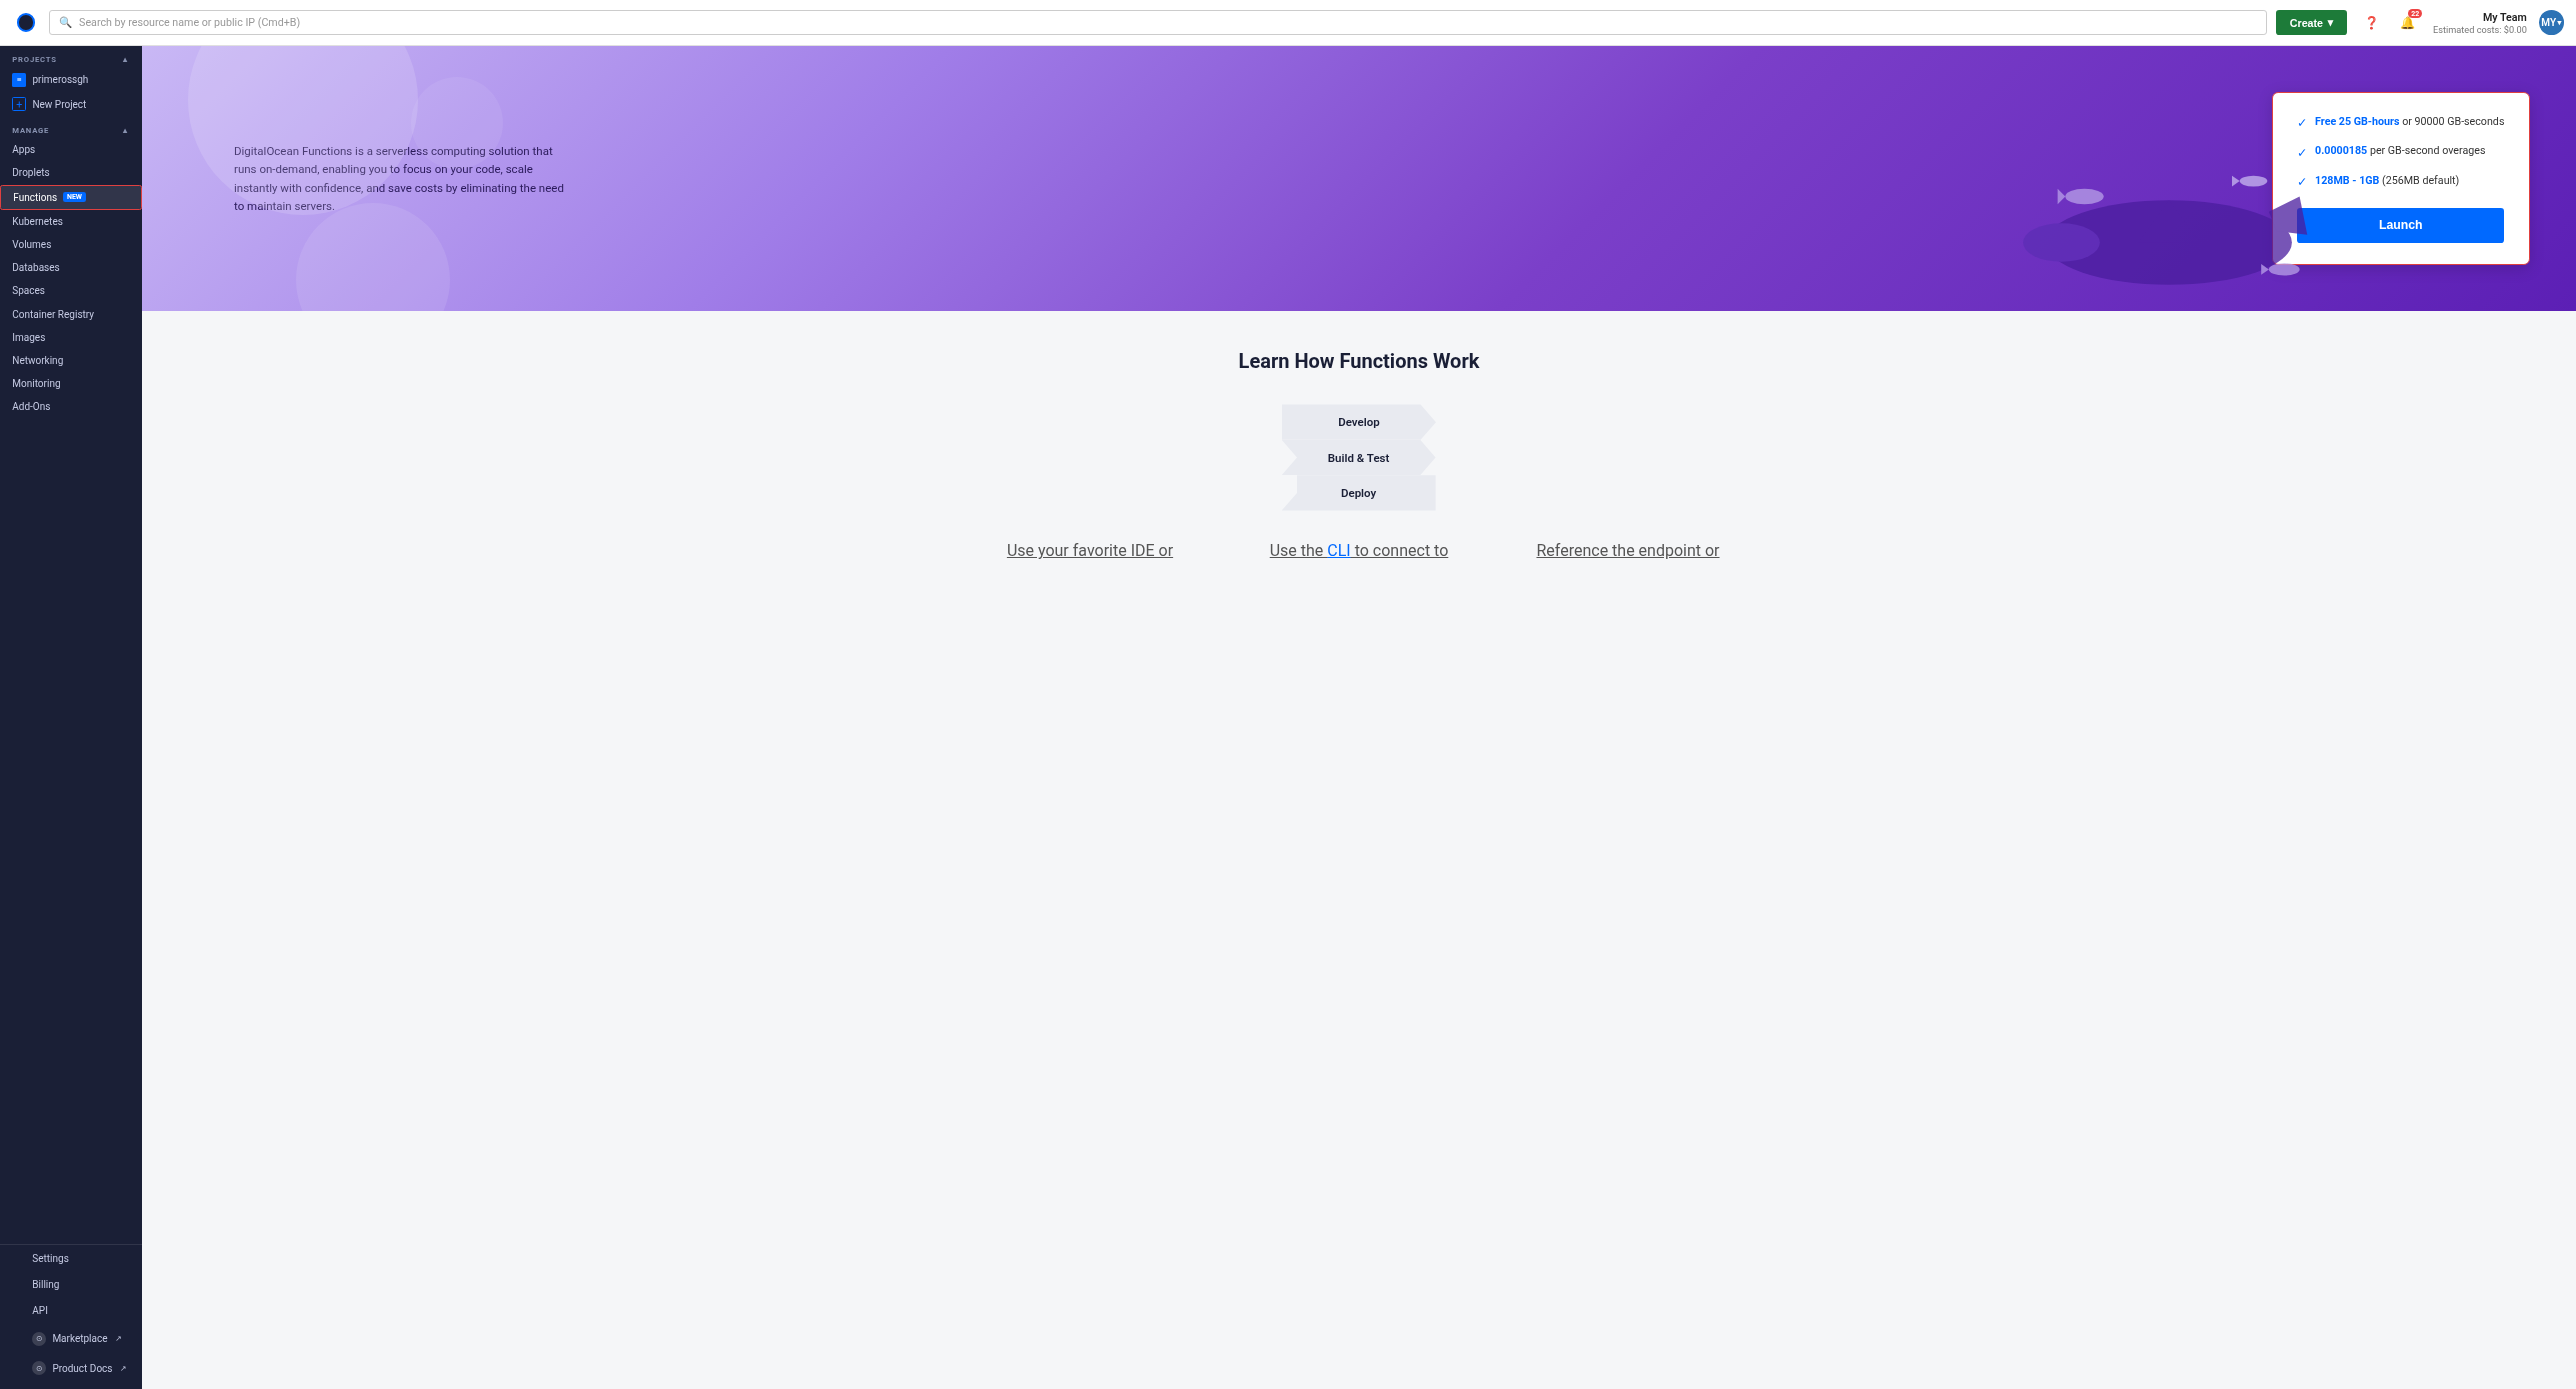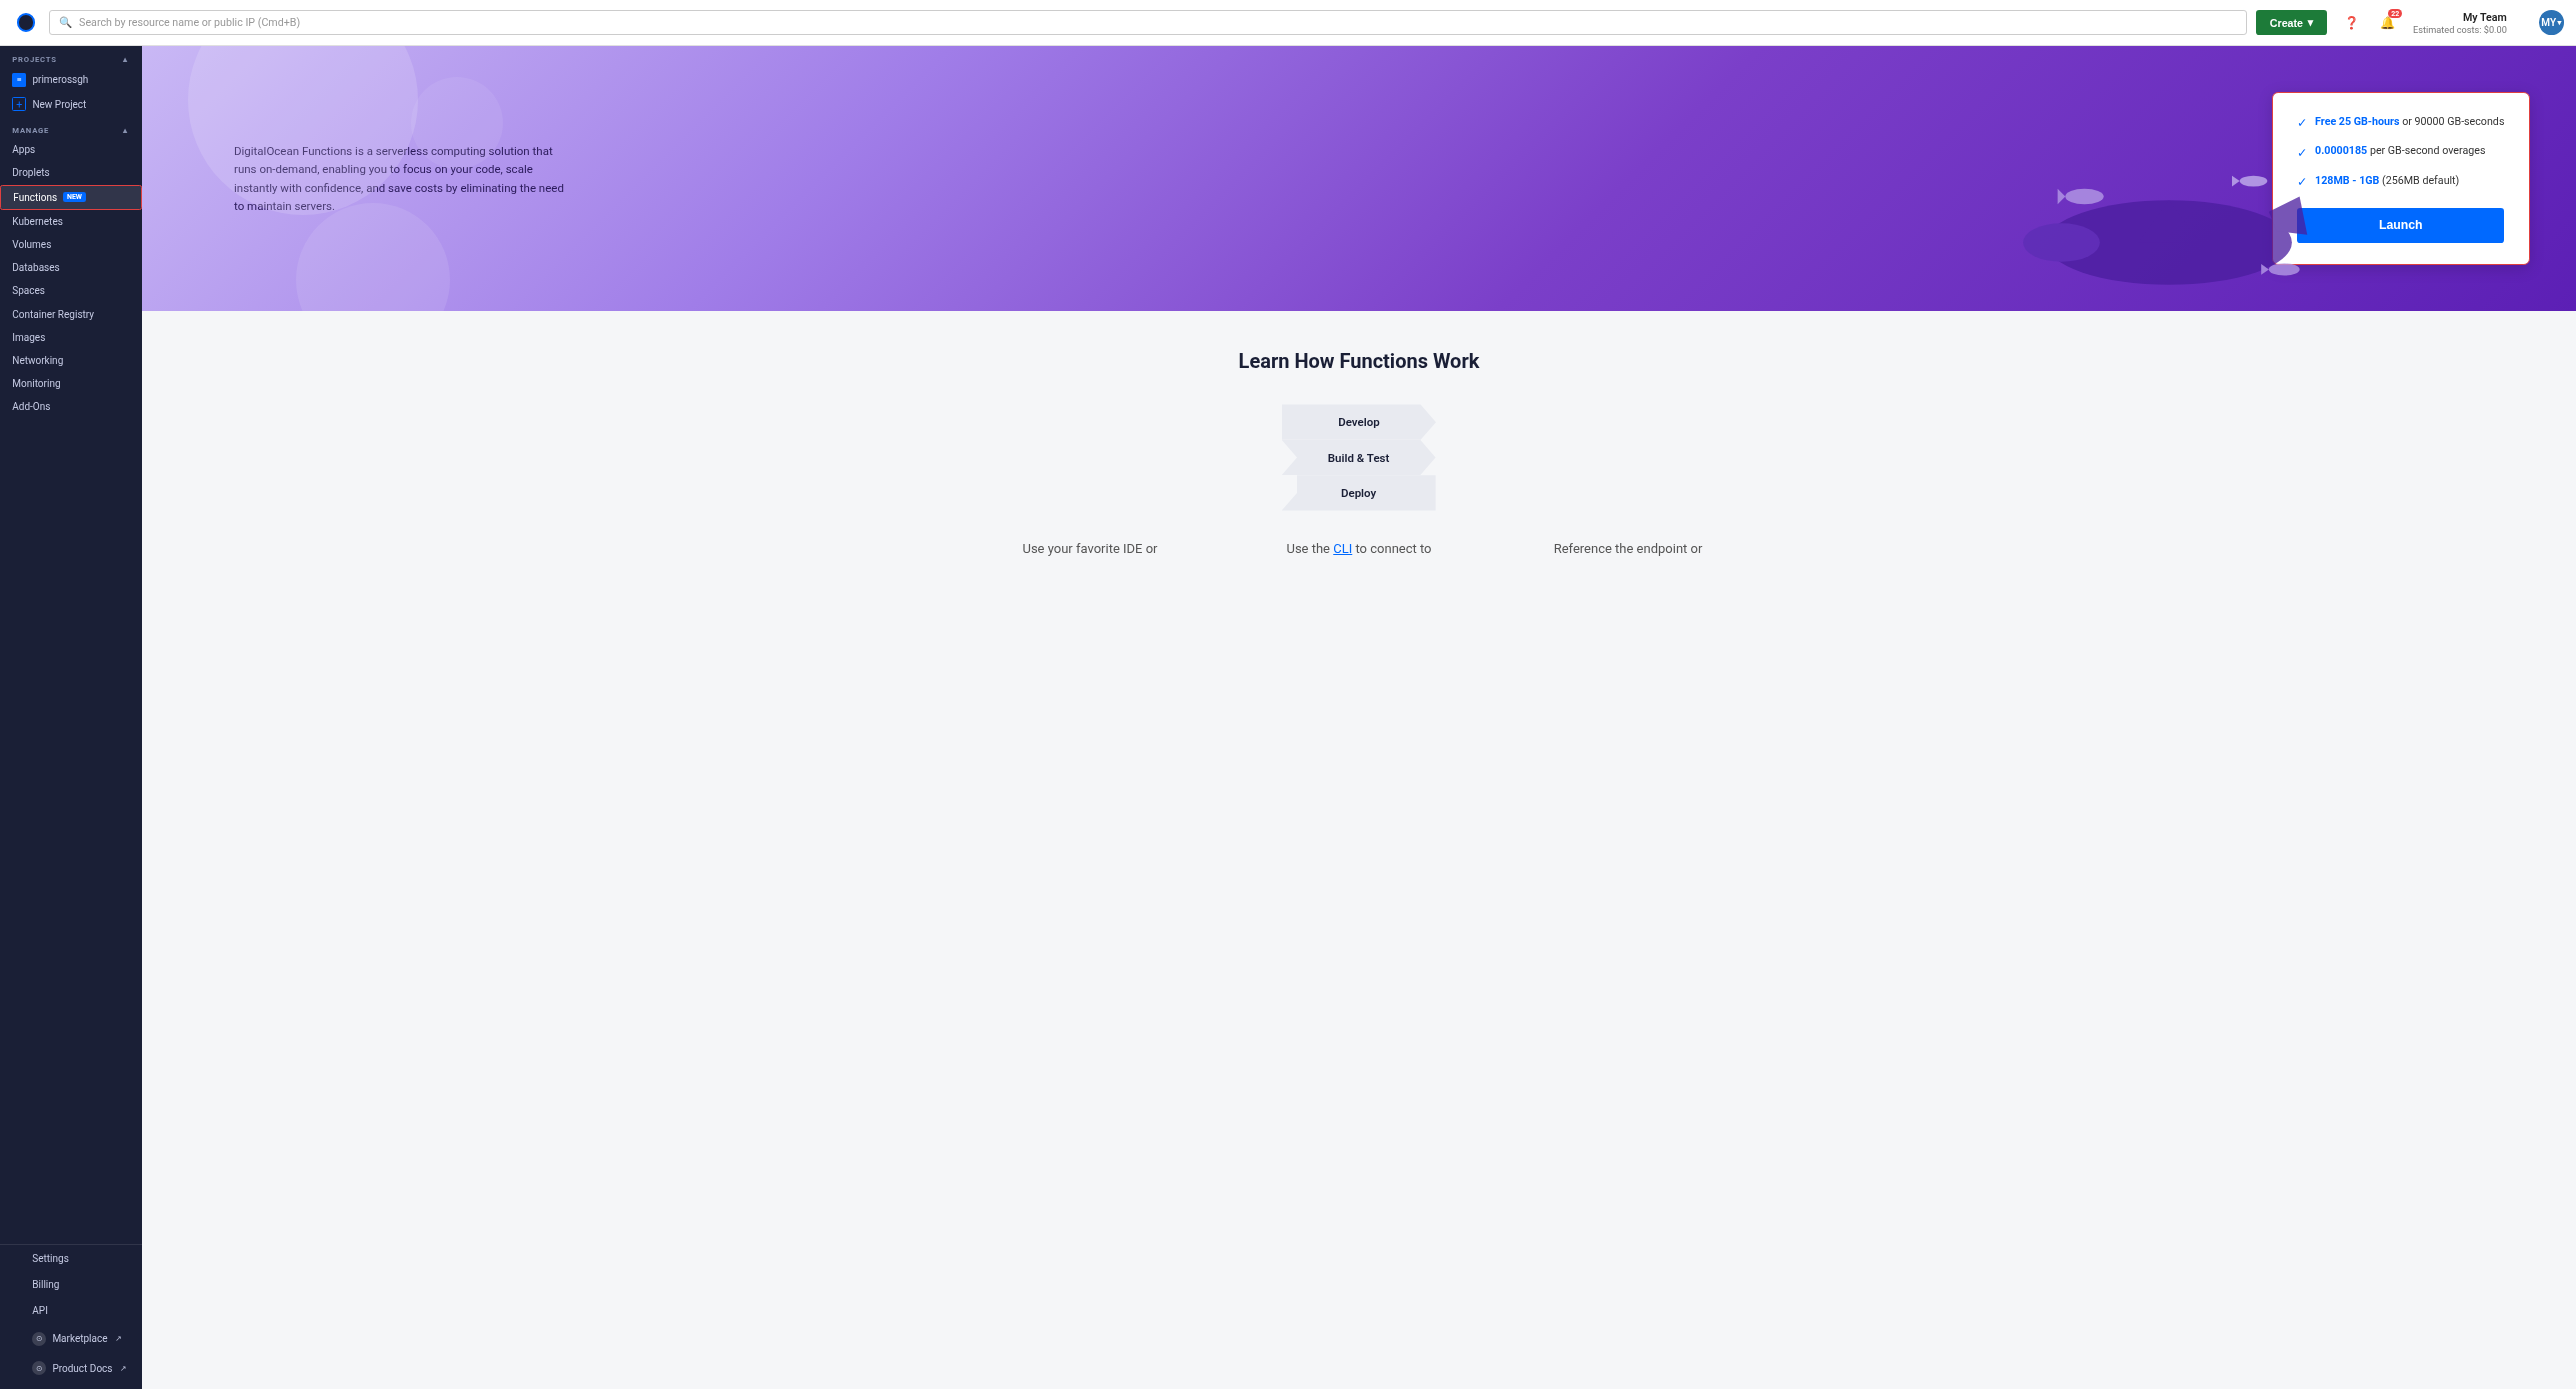--- a/index.html
+++ b/index.html
@@ -74,21 +74,20 @@
     .team-name { font-weight: 600; color: #222; font-size: 10.7px; }
     .team-cost { color: #777; }
     .avatar {
       width: 24.6px; height: 24.6px;
       border-radius: 50%;
       background: #2c72b5;
       color: #fff;
       display: flex; align-items: center; justify-content: center;
       font-size: 10px; font-weight: 600;
       cursor: pointer;
-      margin-left: 20px;
     }
 
     
     .layout { display: flex; flex: 1; overflow: hidden; }
 
     
     .sidebar {
       width: 142px;
       background: #1a1f36;
       color: #c5cae3;
@@ -307,24 +306,25 @@
       clip-path: polygon(0 0, calc(100% - 15.4px) 0, 100% 50%, calc(100% - 15.4px) 100%, 0 100%);
     }
     .step-desc-row {
       display: flex;
       justify-content: center;
       gap: 0;
     }
     .step-desc {
       flex: 1;
       max-width: 269px;
-      font-size: 13px;
+      font-size: 16px;
       color: #555;
       padding: 7.7px 15.4px;
       text-align: center;
+      text-decoration: underline;
     }
     .step-desc a { color: #0069ff; text-decoration: underline; }
 
     
     .hero-shape1 {
       position: absolute;
       width: 230px; height: 230px;
       border-radius: 50%;
       background: rgba(255,255,255,0.15);
       top: -61px; left: 46px;

